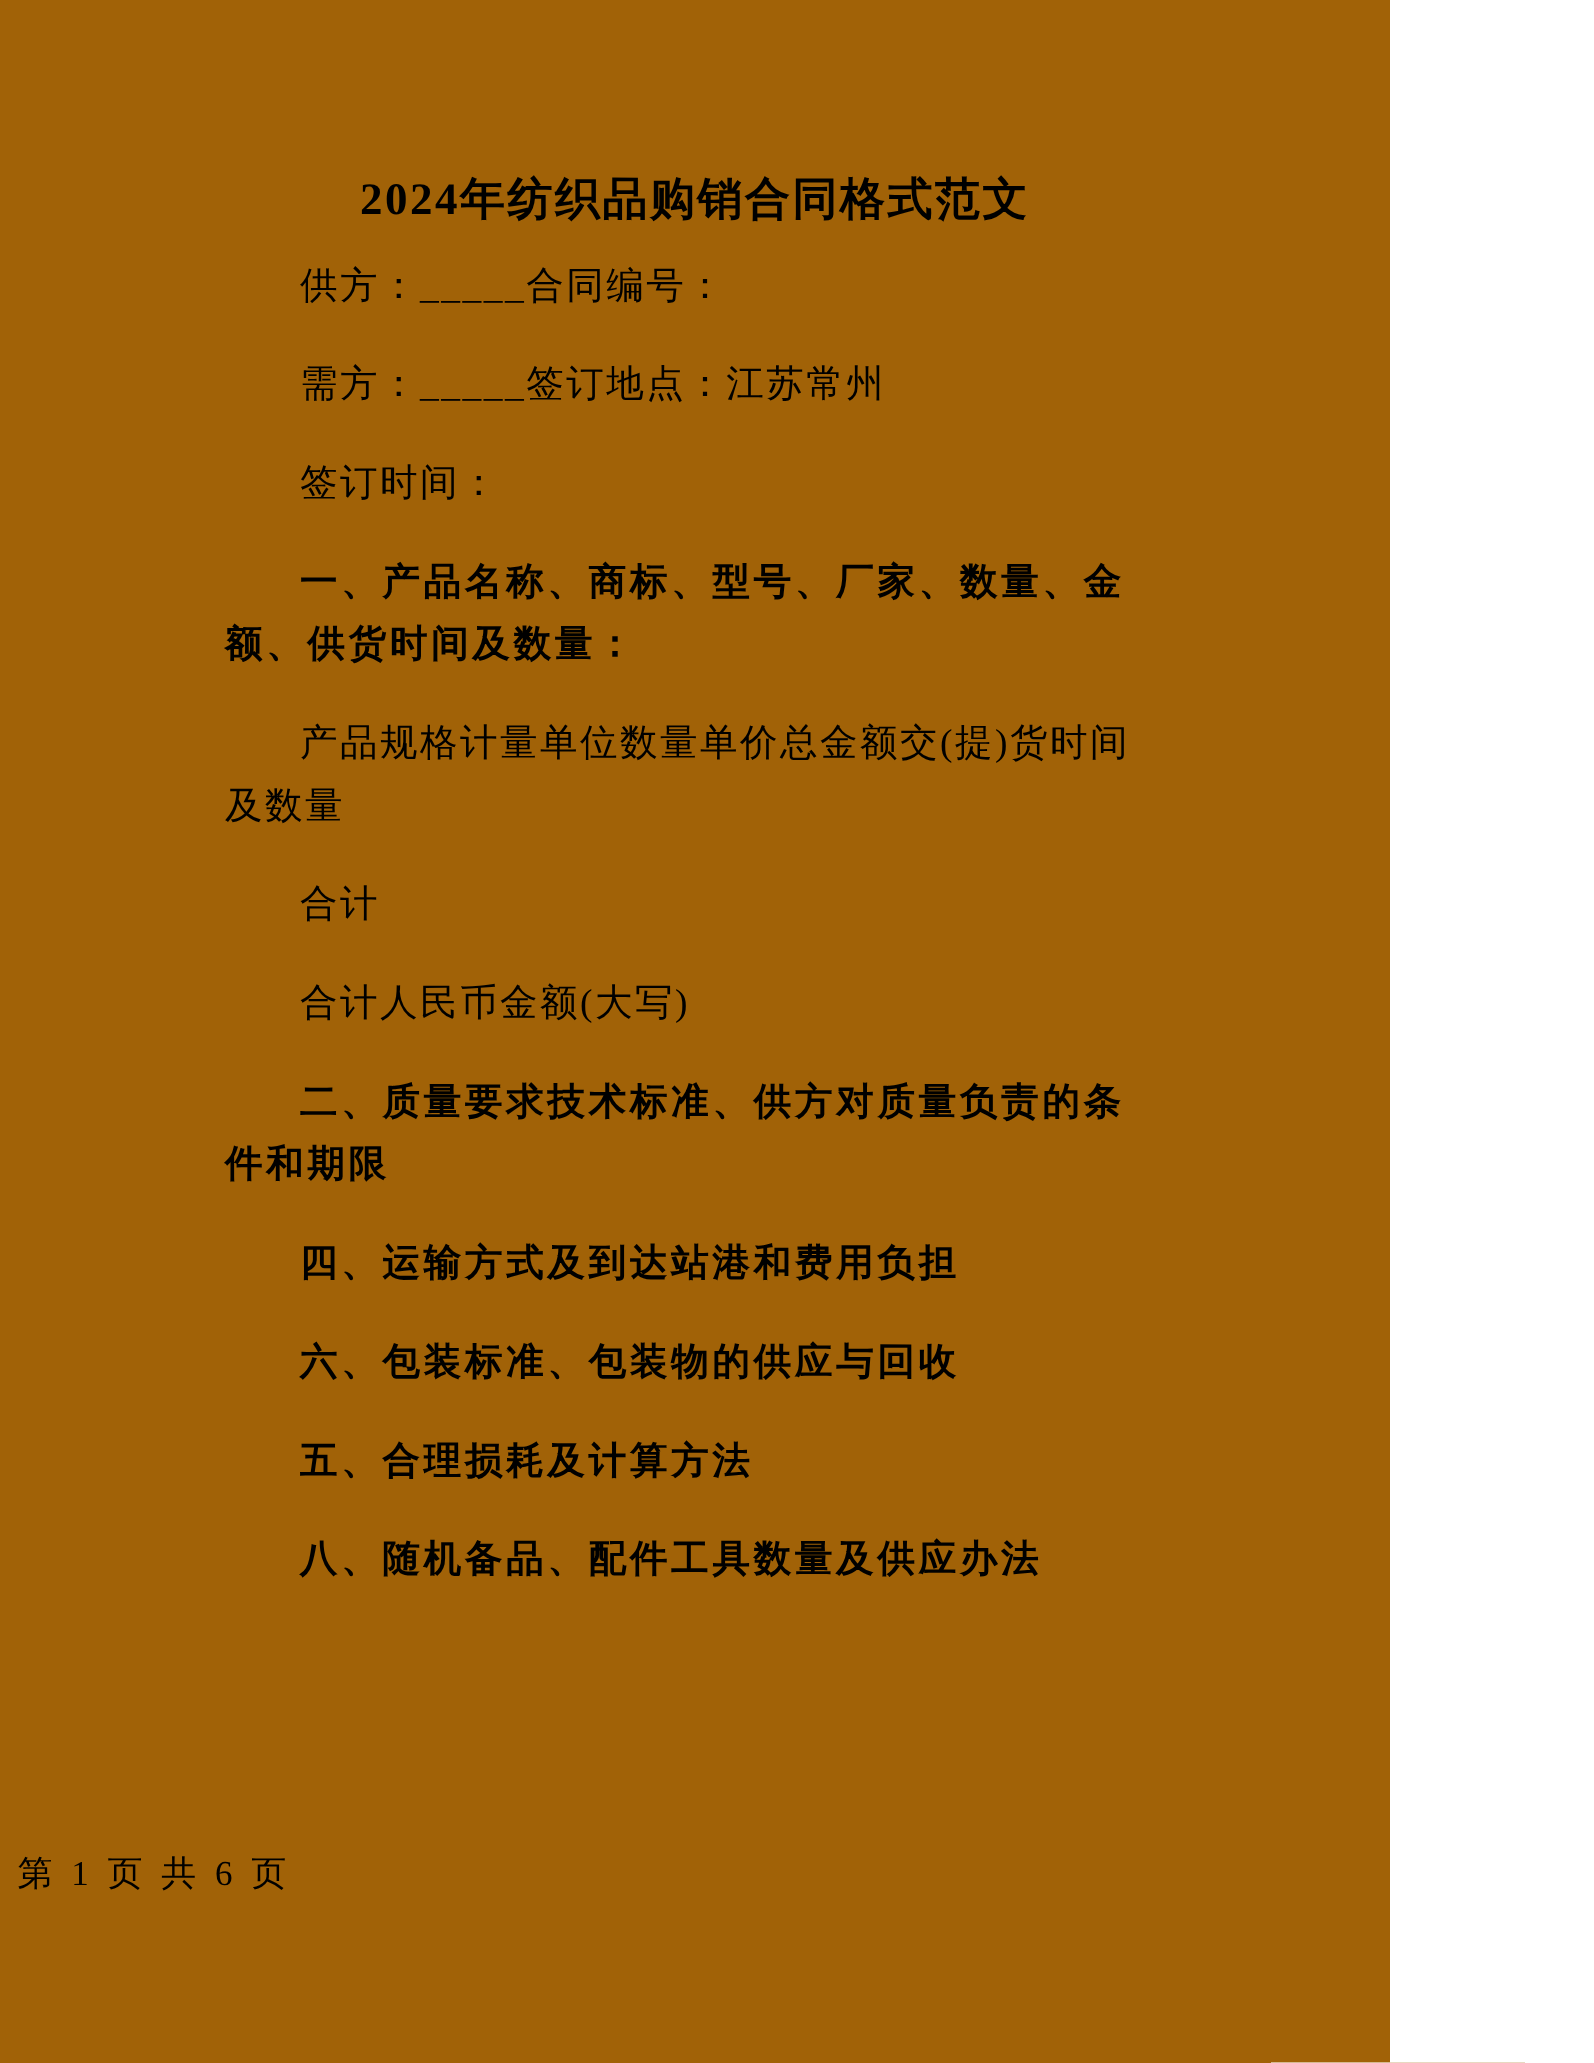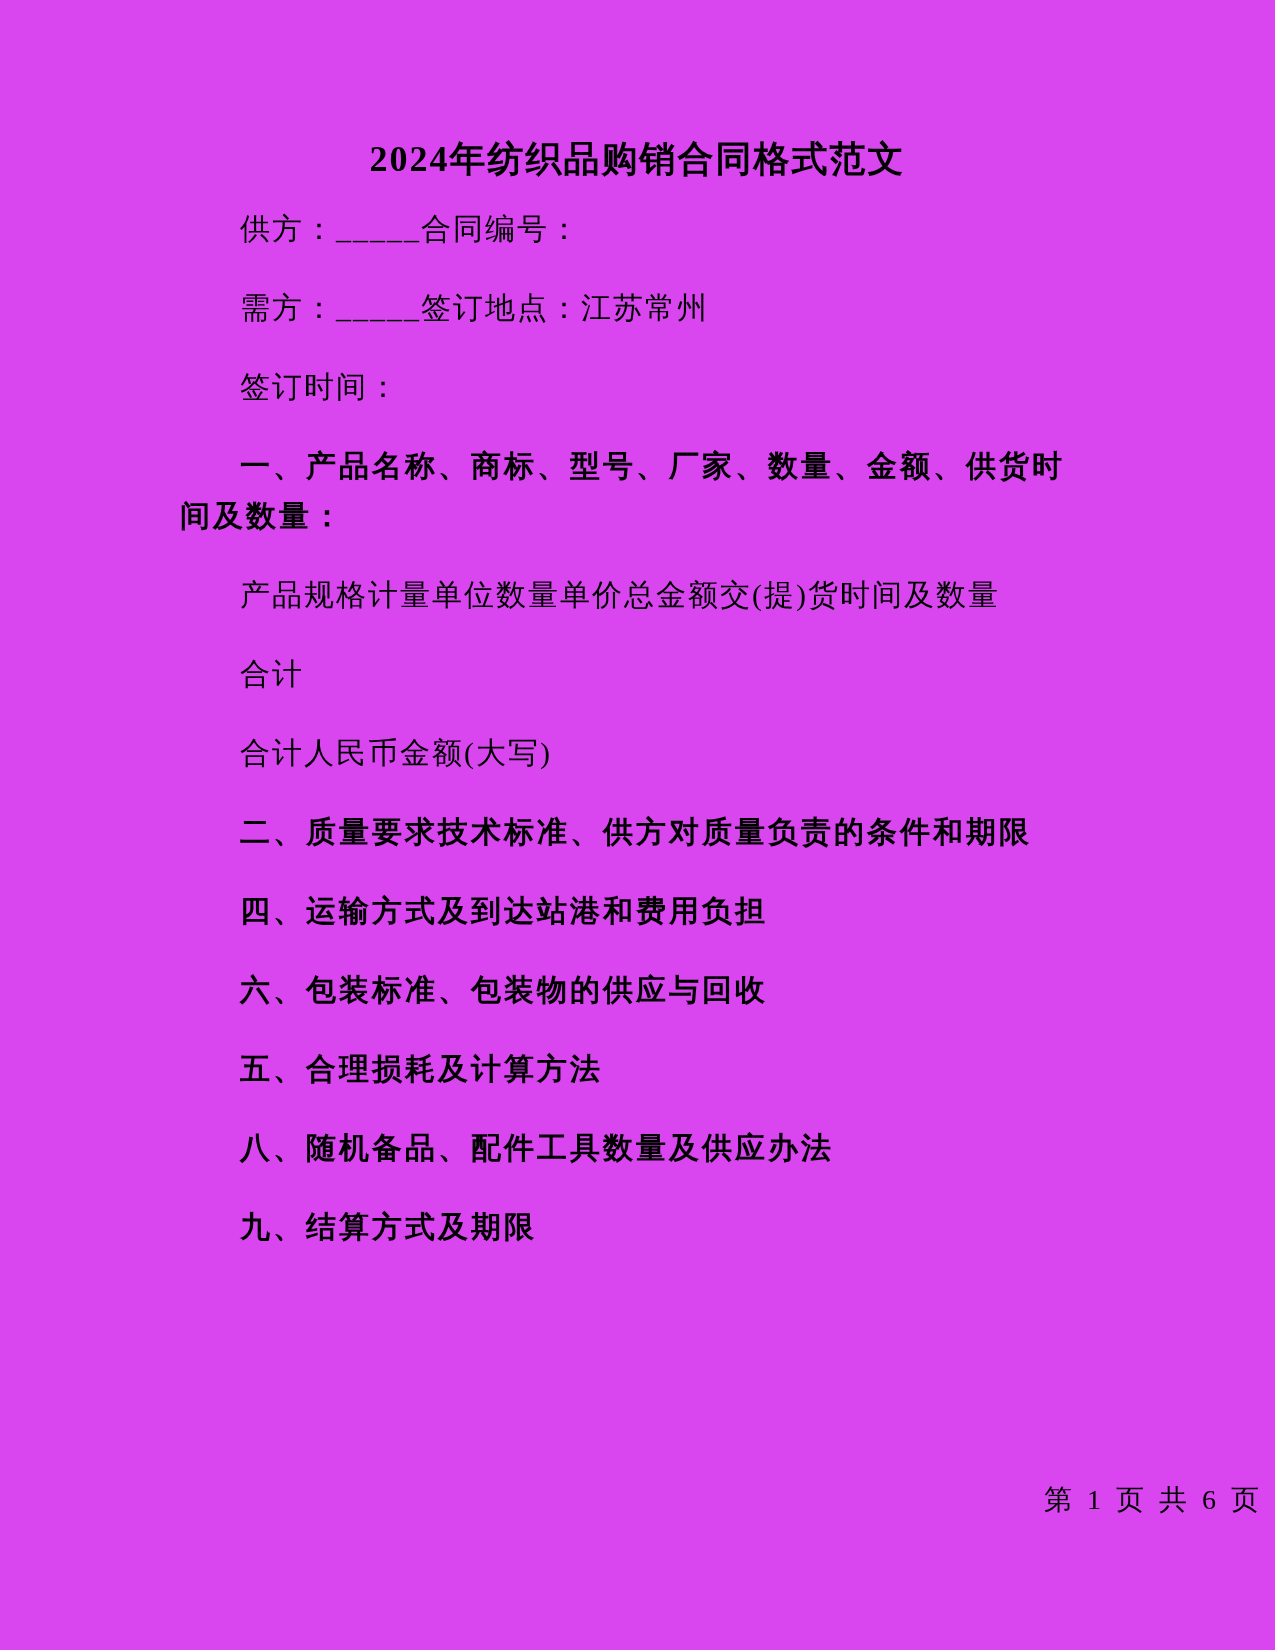--- a/index.html
+++ b/index.html
@@ -2,23 +2,23 @@
 <html><head>
 <meta charset="utf-8">
 <style>
   html, body {
     margin: 0;
     padding: 0;
     background: #ffffff;
   }
   .page {
     position: relative;
-    width: 1275px;
+    width: 1112px;
     height: 1650px;
-    background: #d946ef;
+    background: #a16207;
     color: #000000;
     font-family: "Liberation Serif", "DejaVu Serif", serif;
     overflow: hidden;
   }
   .content {
     position: absolute;
     left: 180px;
     right: 180px;
     top: 136px;
   }
@@ -39,26 +39,27 @@
     word-break: break-all;
   }
   .content p.bold {
     font-weight: bold;
     font-family: "Liberation Sans", "DejaVu Sans", sans-serif;
     letter-spacing: 3px;
   }
   .page-footer {
     position: absolute;
     left: 0;
-    right: 12px;
+    right: 0;
     top: 1480px;
-    text-align: right;
+    text-align: left;
     font-size: 28px;
     line-height: 40px;
     letter-spacing: 4px;
+    padding-left: 14px;
   }
 </style>
 </head>
 <body>
 
 <div class="page">
   <div class="content">
     <h1 class="doc-title">2024年纺织品购销合同格式范文</h1>
 
     <p>供方：_____合同编号：</p>
@@ -80,17 +81,16 @@
 
     <p class="bold">四、运输方式及到达站港和费用负担</p>
 
     <p class="bold">六、包装标准、包装物的供应与回收</p>
 
     <p class="bold">五、合理损耗及计算方法</p>
 
 
     <p class="bold">八、随机备品、配件工具数量及供应办法</p>
 
-    <p class="bold">九、结算方式及期限</p>
   </div>
 
   <div class="page-footer">第 1 页 共 6 页</div>
 </div>
 
 </body></html>

